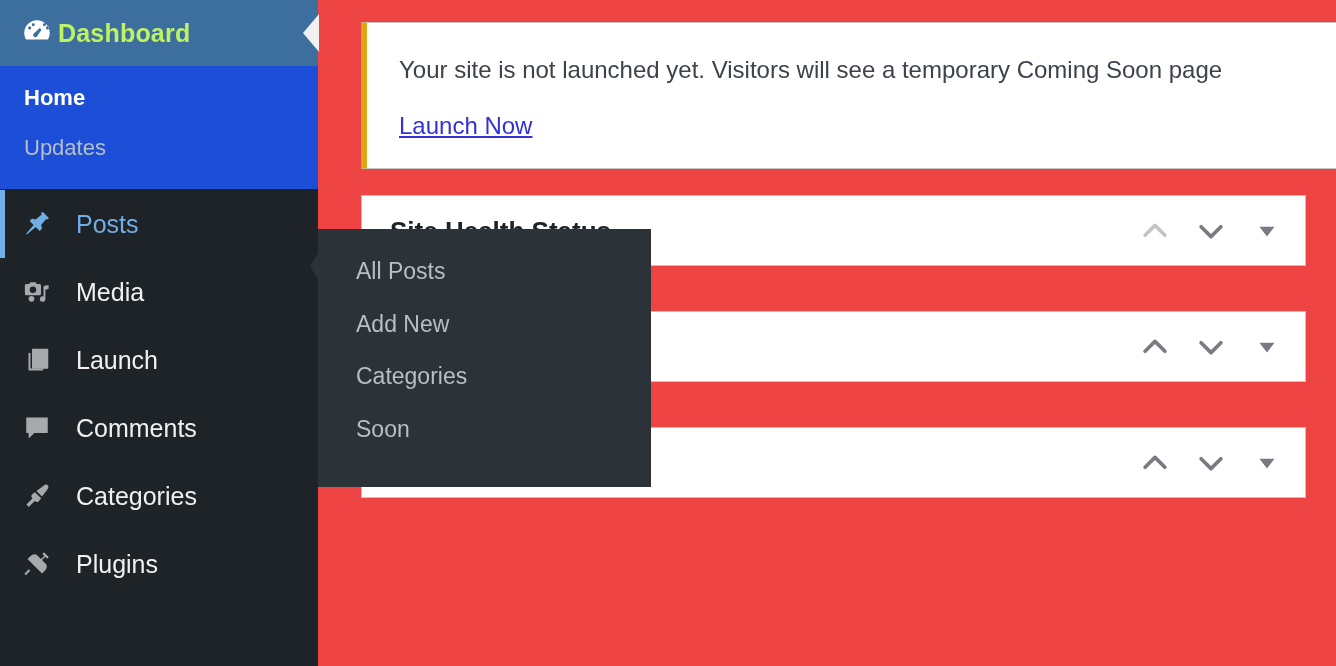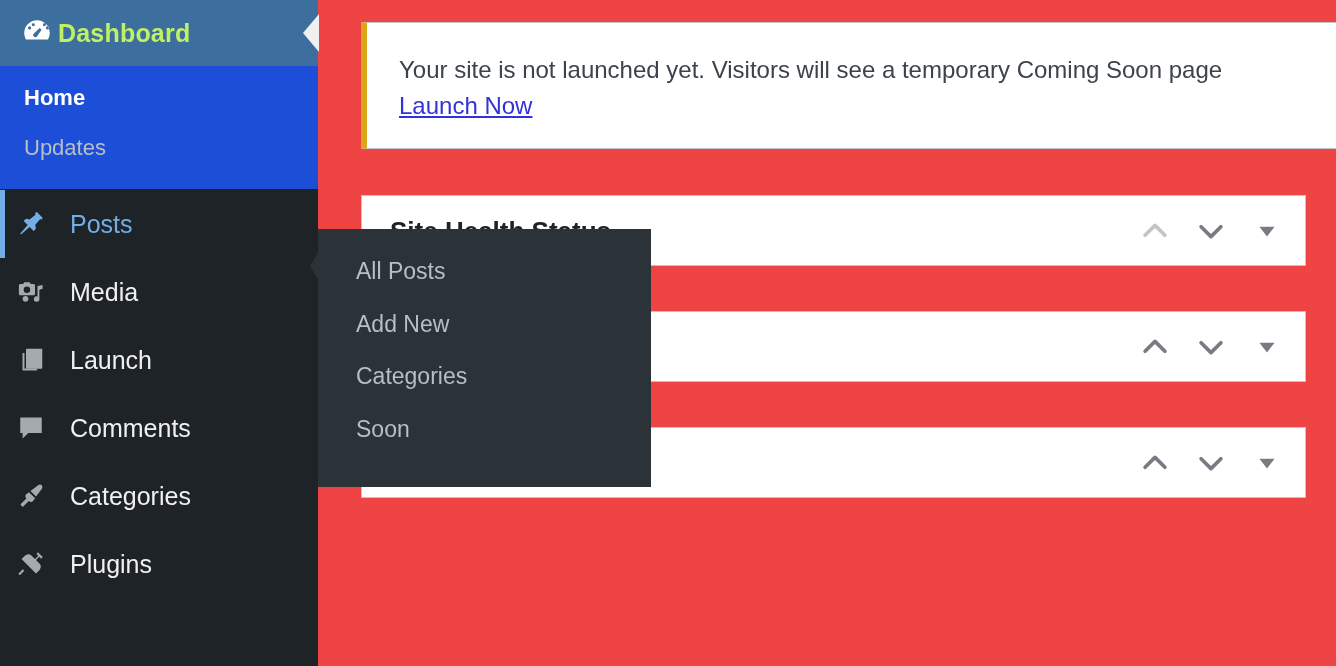--- a/index.html
+++ b/index.html
@@ -77,21 +77,21 @@
   .submenu-static a.current { color: #fff; font-weight: bold; }
   .submenu-static a.plain { color: #b8bfc4; }
 
   .menu-list { list-style: none; }
 
   .menu-item {
     position: relative;
     display: flex;
     align-items: center;
     height: 68px;
-    padding-left: 16px;
+    padding-left: 22px;
     cursor: pointer;
   }
   .menu-item .mi-icon {
     width: 40px;
     flex: none;
     display: flex;
     align-items: center;
     justify-content: flex-start;
   }
   .menu-item .mi-label {
@@ -169,21 +169,21 @@
     padding: 28px 0 24px 32px;
   }
   .notice p {
     font-size: 24px;
     line-height: 1.55;
     color: #3c434a;
     white-space: nowrap;
   }
   .notice a.launch {
     display: inline-block;
-    margin-top: 0;
+    margin-top: 20px;
     font-size: 24px;
     line-height: 1.5;
     color: #3232d8;
     text-decoration: underline;
   }
 
   .postbox {
     position: absolute;
     left: 43px;
     width: 945px;

